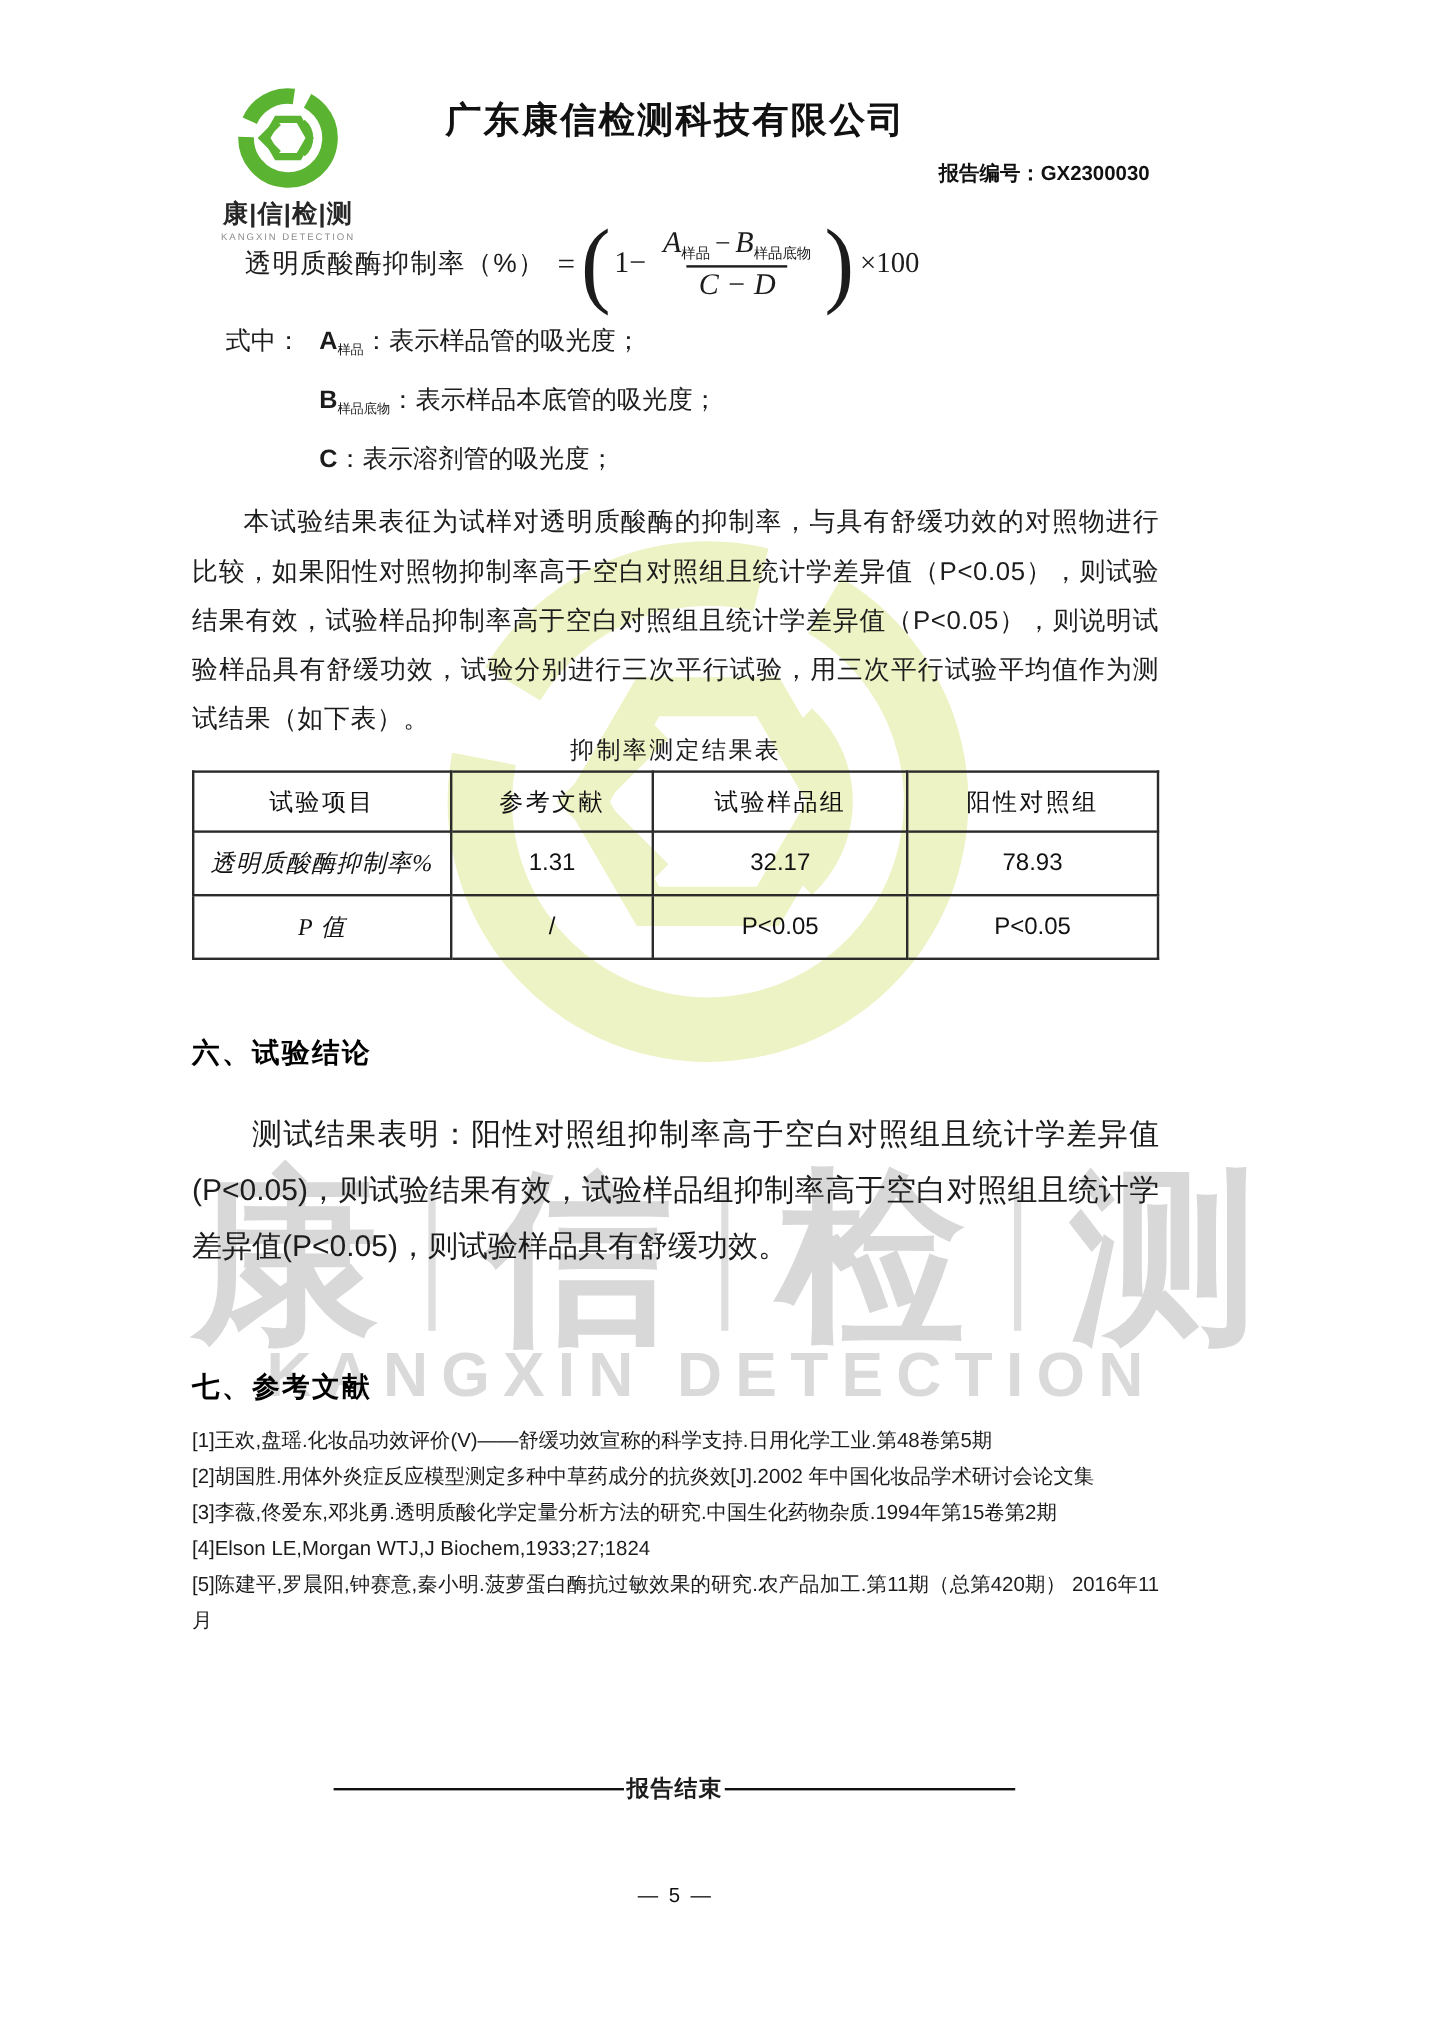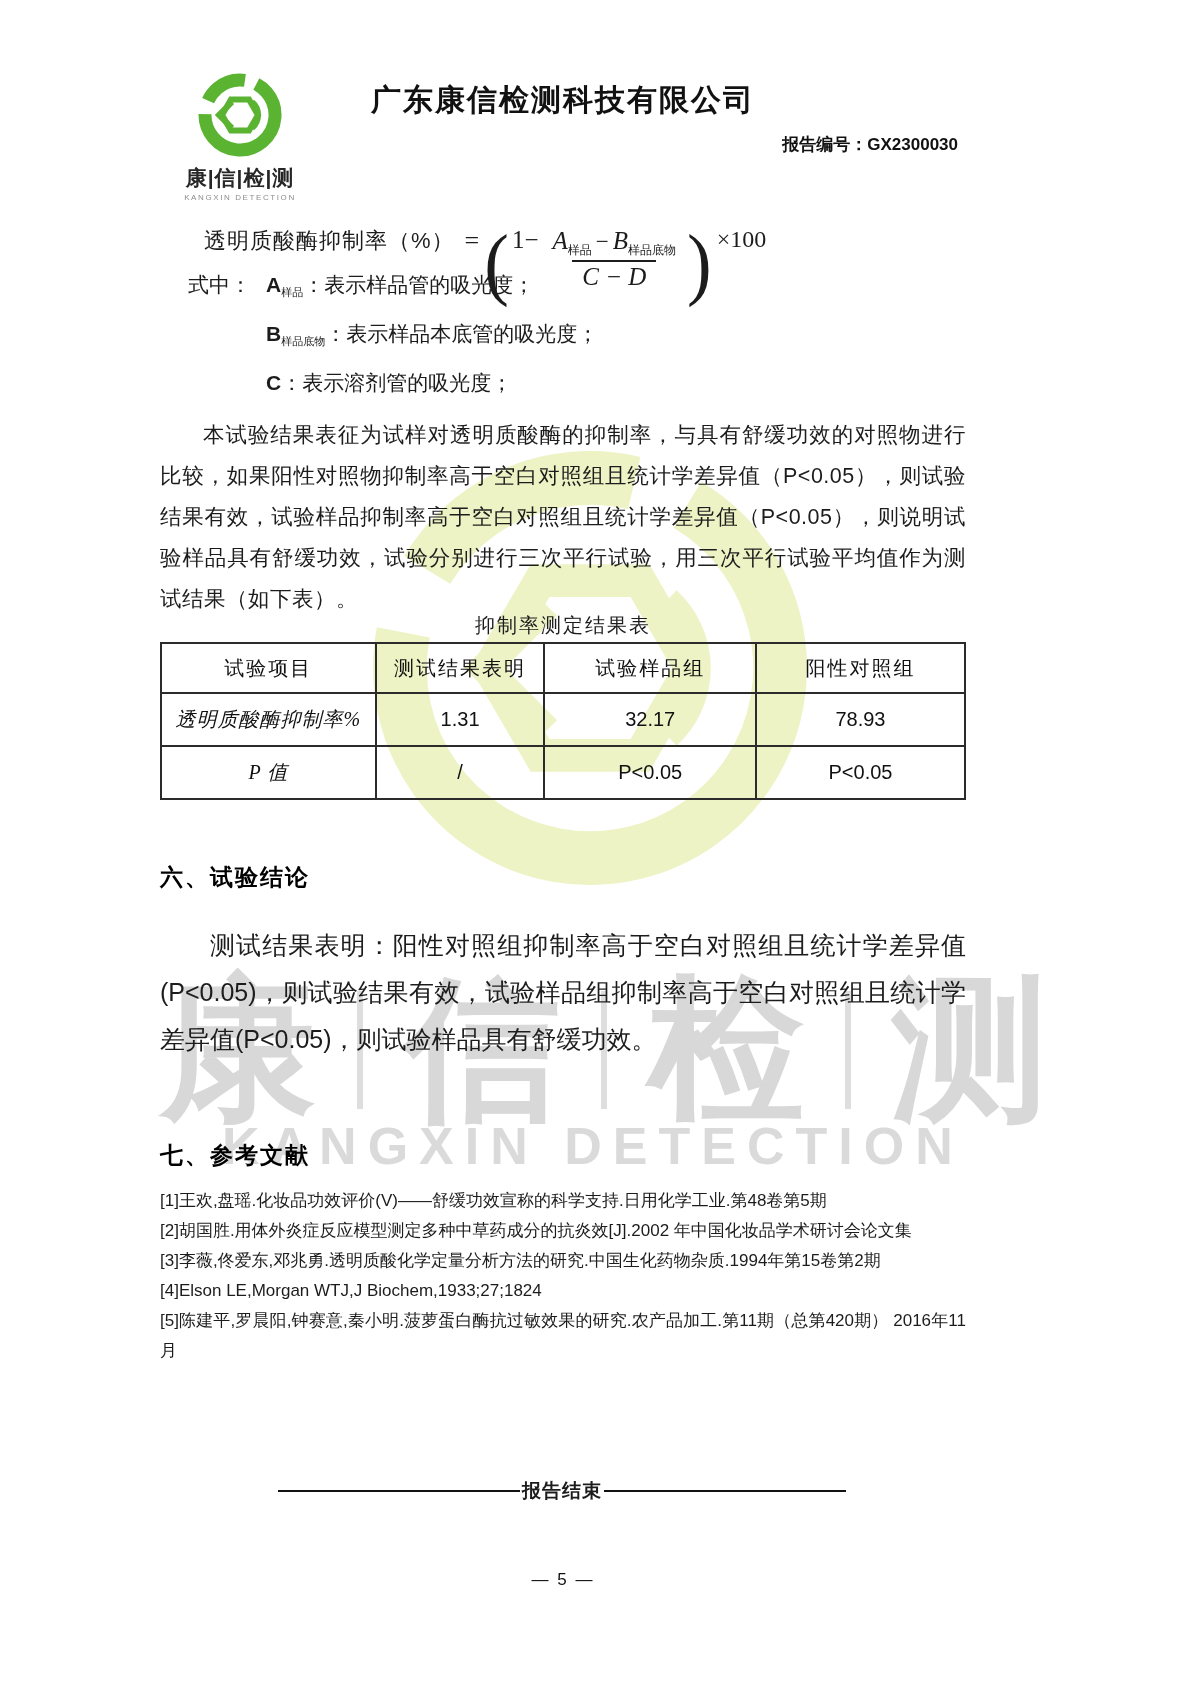--- a/index.html
+++ b/index.html
@@ -20,22 +20,22 @@
   .content { position:absolute; left:160px; top:0; width:806px; height:100%; z-index:1; }
   
   .logo-block { position:absolute; left:18px; top:70px; width:124px; text-align:center; }
   .logo-mark { width:92px; height:92px; margin:0 auto; display:block; }
   .logo-cn { margin-top:2px; font-size:21px; font-weight:700; color:#262626; letter-spacing:1px; white-space:nowrap; }
   .logo-en { margin-top:1px; font-size:8px; color:#8d8d8d; letter-spacing:1.6px; white-space:nowrap; }
   .company-title { position:absolute; left:0; top:80px; width:100%; text-align:center;
     font-size:30px; font-weight:700; letter-spacing:2px; color:#111; }
   .report-no { position:absolute; right:8px; top:133px; font-size:17px; font-weight:700; color:#111;text-align:center; }
   
-  .formula { position:absolute; left:44px; top:178px; display:flex; align-items:flex-start; height:84px;
-    font-size:22px;margin-top:48px; }
+  .formula { position:absolute; left:44px; top:178px; display:flex; align-items:center; height:84px;
+    font-size:22px; }
   .f-lhs { letter-spacing:1px; margin-right:6px; }
   .f-eq { font-family:"Liberation Serif",serif; font-size:26px; margin:0 4px; }
   .paren { font-family:"Liberation Serif",serif; font-size:74px; font-weight:400;
     transform:scaleY(1.08); line-height:1; margin:0 1px; }
   .f-one { font-family:"Liberation Serif",serif; font-size:25px; margin:0 4px 0 2px; }
   .frac { display:inline-flex; flex-direction:column; align-items:center; vertical-align:middle; }
   .frac .num, .frac .den { display:block; padding:1px 10px; text-align:center; }
   .frac .den { border-top:2px solid #1c1c1c; }
   .mvar { font-family:"Liberation Serif",serif; font-style:italic; font-size:25px; }
   .msub { font-size:12px; font-style:normal; font-family:"Liberation Sans",sans-serif; vertical-align:-5px; }
@@ -161,21 +161,21 @@
     <table class="results">
       <colgroup>
           <col class="col-1">
           <col class="col-2">
           <col class="col-3">
           <col class="col-4">
         </colgroup>
       <tbody>
           <tr>
         <th>试验项目</th>
-        <th>测试结果表明</th>
+        <th>参考文献</th>
         <th>试验样品组</th>
         <th>阳性对照组</th>
       </tr>
       <tr>
         <td class="row-label">透明质酸酶抑制率%</td>
         <td>1.31</td>
         <td>32.17</td>
         <td>78.93</td>
       </tr>
       <tr>

